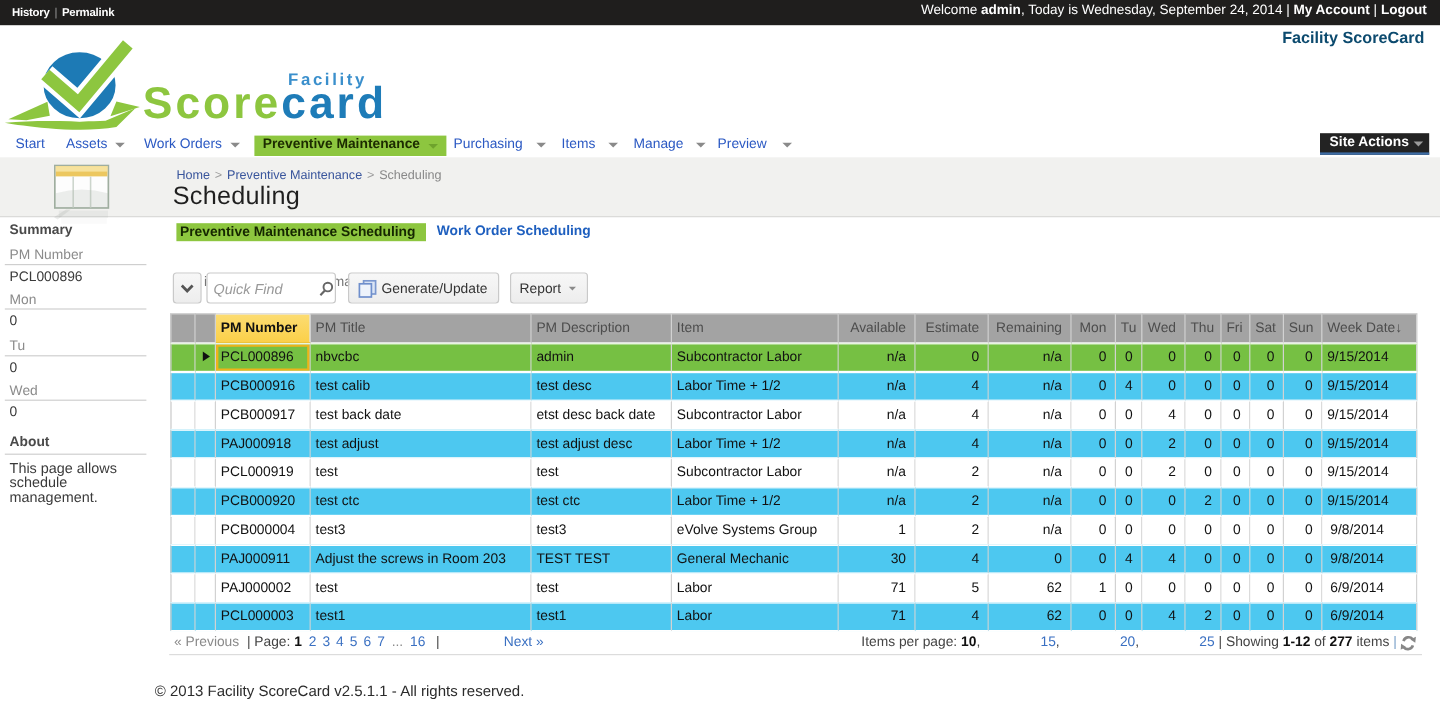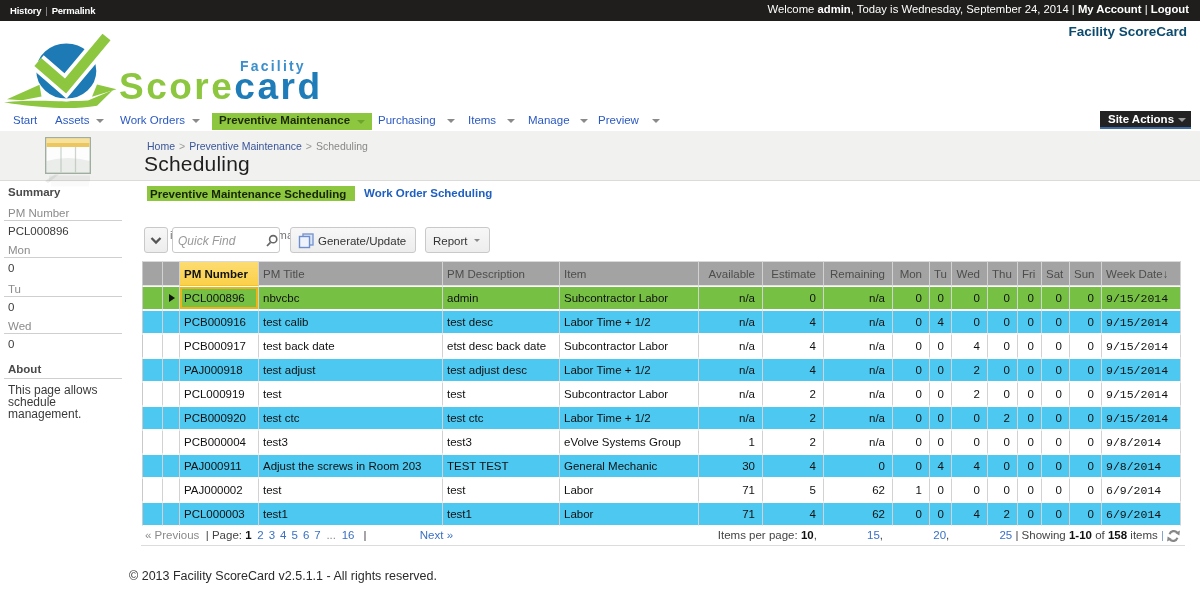--- a/index.html
+++ b/index.html
@@ -60,21 +60,21 @@
 #grid { left:142px; top:261px; border-collapse:separate; border-spacing:0; table-layout:fixed; width:1038px; font-size:11.5px; }
 #grid td, #grid th { height:24px; padding:0 4px; overflow:hidden; white-space:nowrap; border-right:1px solid #d2d2d2; }
 #grid th { height:25px; font-weight:normal; color:#4d4d4d; text-align:left; border-top:1px solid #d9d9d9; border-bottom:1px solid #e2e2e2; background:#a3a3a3; }
 #grid th.ycell { background:linear-gradient(#fcdc72,#fbd049); color:#111; font-weight:bold; border-bottom:1px solid #eec33b; }
 #grid td { color:#111; border-top:1px solid #fff; border-bottom:1px solid #fff; }
 #grid td:first-child, #grid th:first-child { border-left:1px solid #c9c9c9; }
 tr.rgreen td { background:#76c043; }
 tr.rblue td { background:#4dc8f0; }
 tr.rwhite td { background:#fff; }
 #grid td.num, #grid th.num { text-align:right; padding-right:7px; }
-#grid td.dt { text-align:left; padding-right:24px;font-family:Liberation Mono, monospace; }
+#grid td.dt { text-align:center; padding-right:24px; }
 .na { color:rgba(45,45,45,0.42); }
 tr.rgreen td.ysel { box-shadow:inset 0 0 0 2px #edb31b; }
 #grid .arr { display:inline-block; width:0; height:0; border-top:4.5px solid transparent; border-bottom:4.5px solid transparent; border-left:6px solid #111; margin-left:2px; }
 
 
 #pag { left:141px; top:526px; width:1044px; height:20px; background:#fff; border-bottom:1px solid #dcdcdc; font-size:11.5px; color:#444; }
 #pag .pl { position:absolute; left:4px; top:3px; }
 #pag .pr { position:absolute; right:21px; top:3px; }
 #pag a { color:#3a70c2; text-decoration:none;padding-left:47px; }
 #pag .gray { color:#8a8a8a; }
@@ -413,21 +413,21 @@
         <td class="num">0</td>
         <td class="num">0</td>
         <td class="num">0</td>
         <td class="dt">6/9/2014</td>
       </tr>
 </tbody>
   </table>
 
 <div id="pag" class="abs">
   <div class="pl"><span class="gray">« Previous</span> &nbsp;| Page: <span class="pgn"><b>1</b> <a>2</a><a>3</a><a>4</a><a>5</a><a>6</a><a>7</a> <span class="gray">...</span> <a>16</a></span> &nbsp;|&nbsp; <a>Next »</a></div>
-  <div class="pr">Items per page: <b>10</b>, <a>15</a>, <a>20</a>, <a>25</a> | Showing <b>1-10</b> of <b>158</b> items <span style="color:#7aa0c8">|</span></div>
+  <div class="pr">Items per page: <b>10</b>, <a>15</a>, <a>20</a>, <a>25</a> | Showing <b>1-12</b> of <b>277</b> items <span style="color:#7aa0c8">|</span></div>
   <svg id="refresh" viewBox="0 0 13 14">
       <path d="M2.6,5.2 A4.4,4.3 0 0 1 10.2,3.6" fill="none" stroke="#878787" stroke-width="2.2"></path>
       <polygon points="12.9,1.6 12.4,6.6 8.3,3.9" fill="#878787"></polygon>
       <path d="M10.4,8.8 A4.4,4.3 0 0 1 2.8,10.4" fill="none" stroke="#878787" stroke-width="2.2"></path>
       <polygon points="0.1,12.4 0.6,7.4 4.7,10.1" fill="#878787"></polygon>
     </svg>
 </div>
 
 <div id="footer" class="abs">© 2013 Facility ScoreCard v2.5.1.1 - All rights reserved.</div>
 

